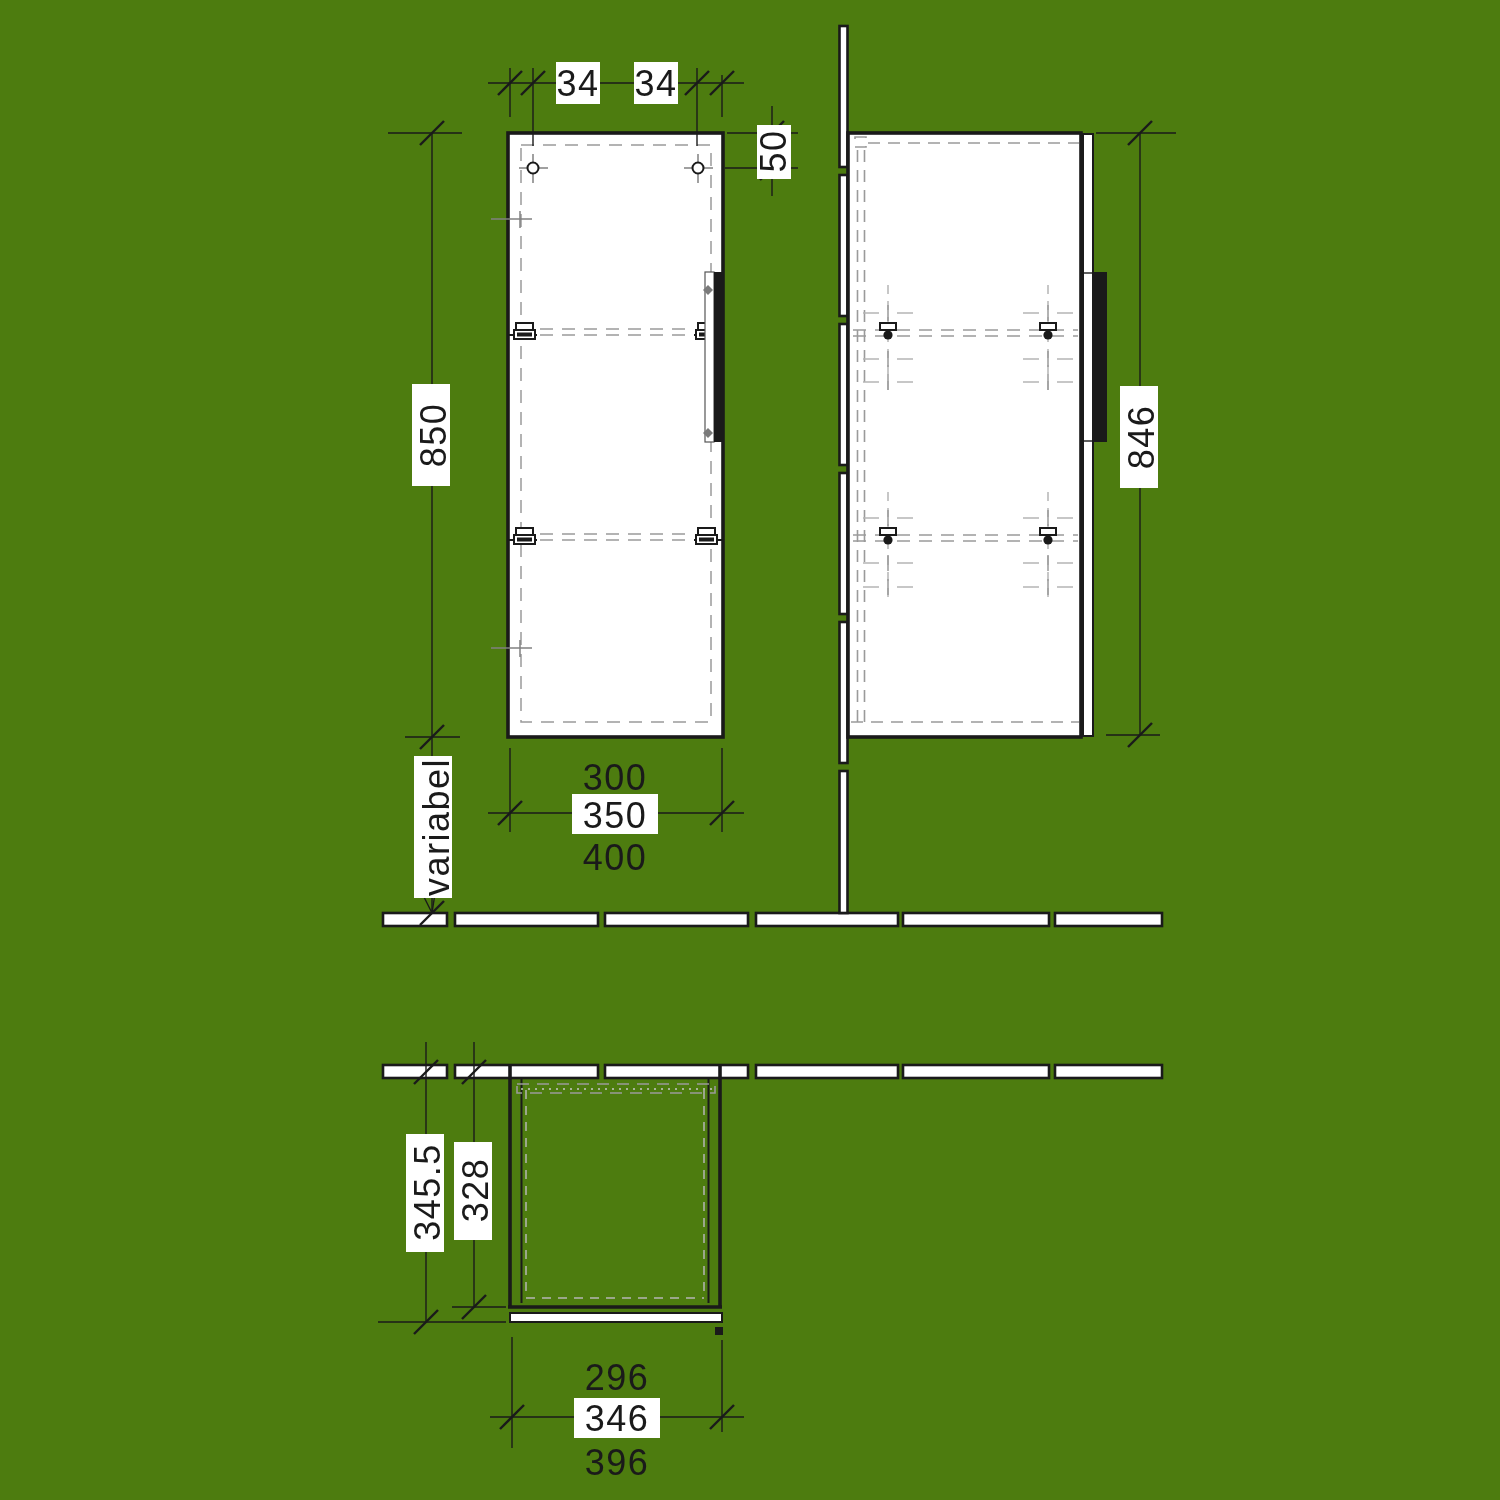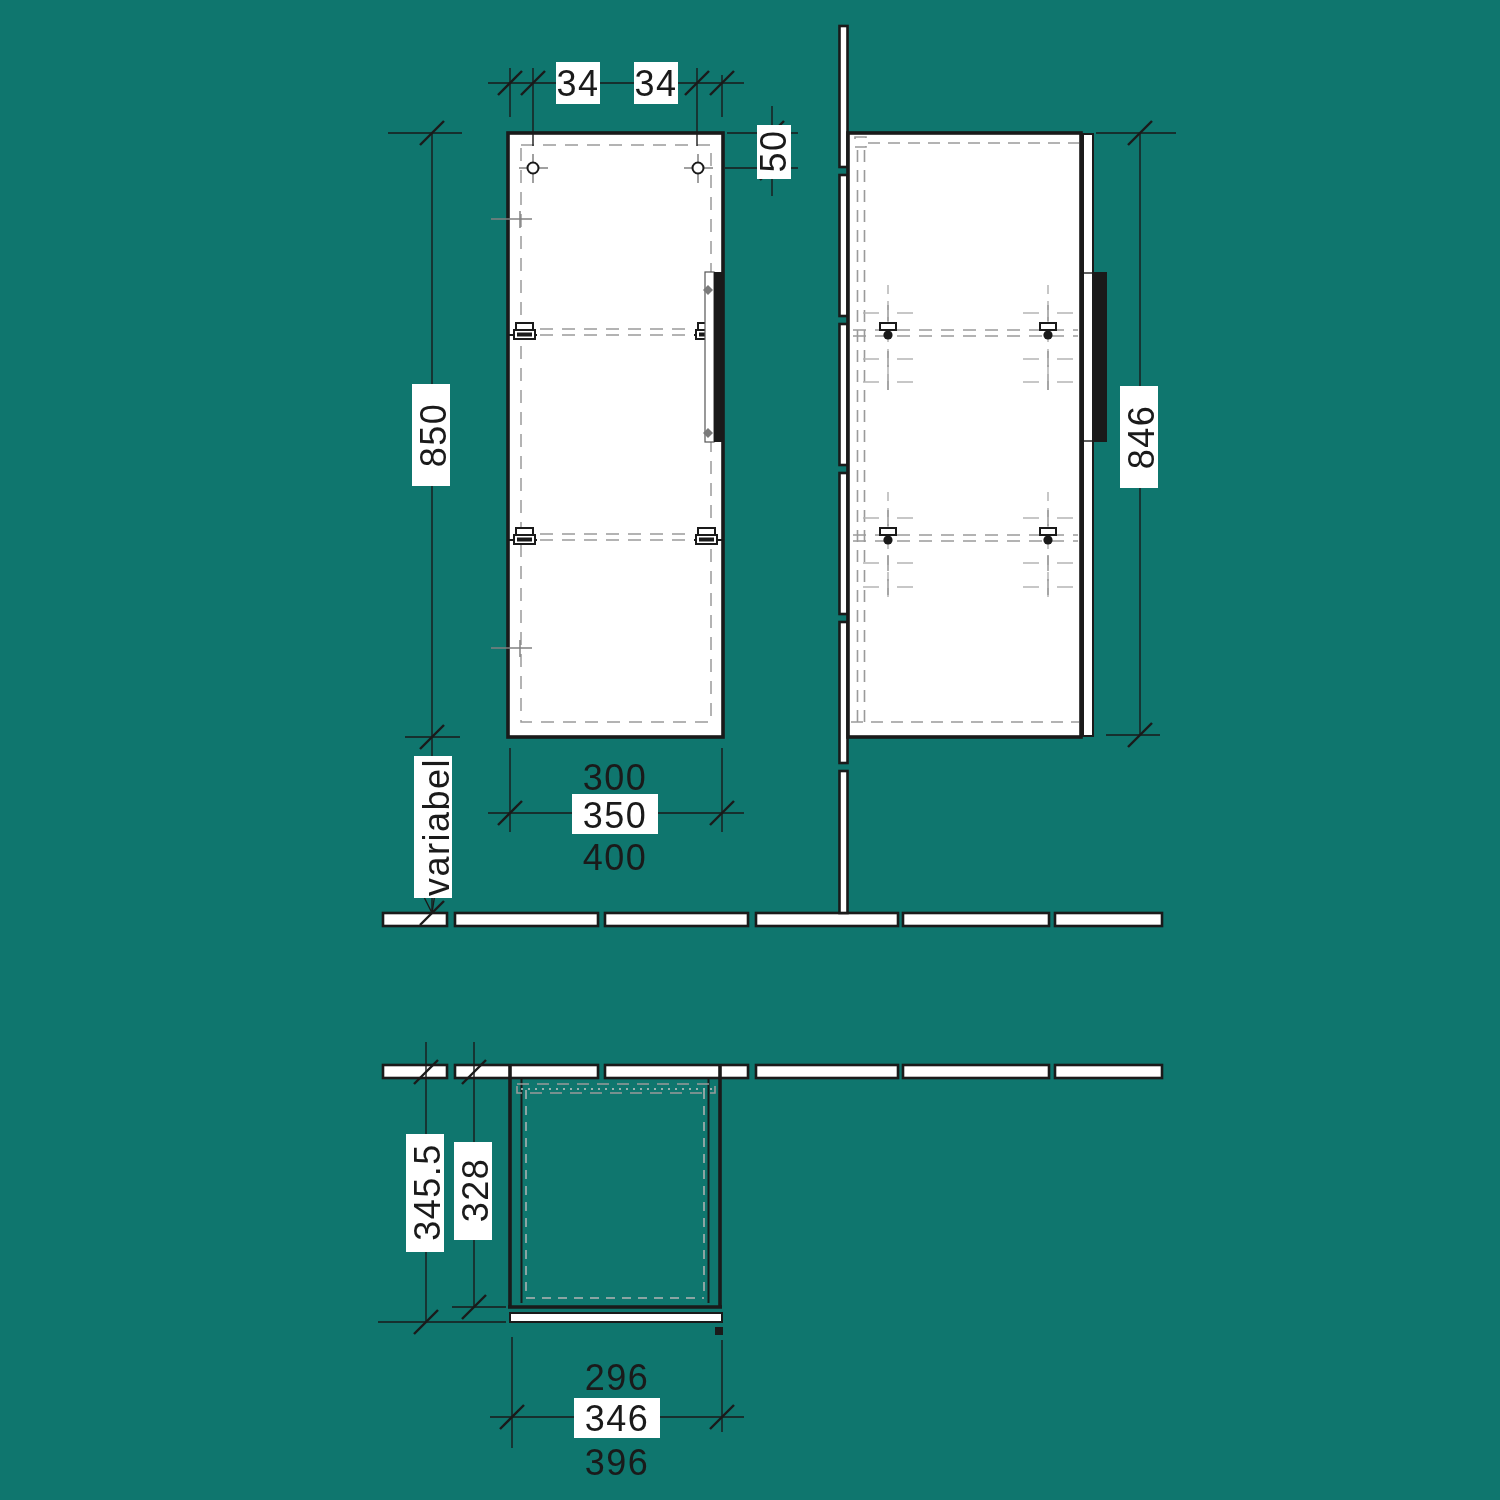--- a/index.html
+++ b/index.html
@@ -1,16 +1,16 @@
 <!DOCTYPE html>
 <html><head>
 <meta charset="utf-8">
 <style>
   html,body{margin:0;padding:0;background:#fff;}
-  .stage{position:relative;width:1500px;height:1500px;background:#0f766e;overflow:hidden;}
+  .stage{position:relative;width:1500px;height:1500px;background:#4d7c0f;overflow:hidden;}
   svg{position:absolute;left:0;top:0;}
   .l1{stroke:#1a1a1a;stroke-width:3.6;fill:none;}           
   .l2{stroke:#1a1a1a;stroke-width:2;fill:none;}             
   .l3{stroke:#1a1a1a;stroke-width:1.4;fill:none;}           
   .wf{fill:#ffffff;}
   .seg{stroke:#1a1a1a;stroke-width:2.6;fill:#ffffff;}       
   .dsh{stroke:#9a9a9a;stroke-width:1.6;stroke-dasharray:12 8;fill:none;}
   .dshD{stroke:#9a9a9a;stroke-width:1.5;stroke-dasharray:13 9;fill:none;}
   .litedash{stroke:#b5b5b5;stroke-width:1.5;stroke-dasharray:9 7;fill:none;}
   .dot{stroke:#c8c8c8;stroke-width:1.6;stroke-dasharray:2 5;fill:none;}

